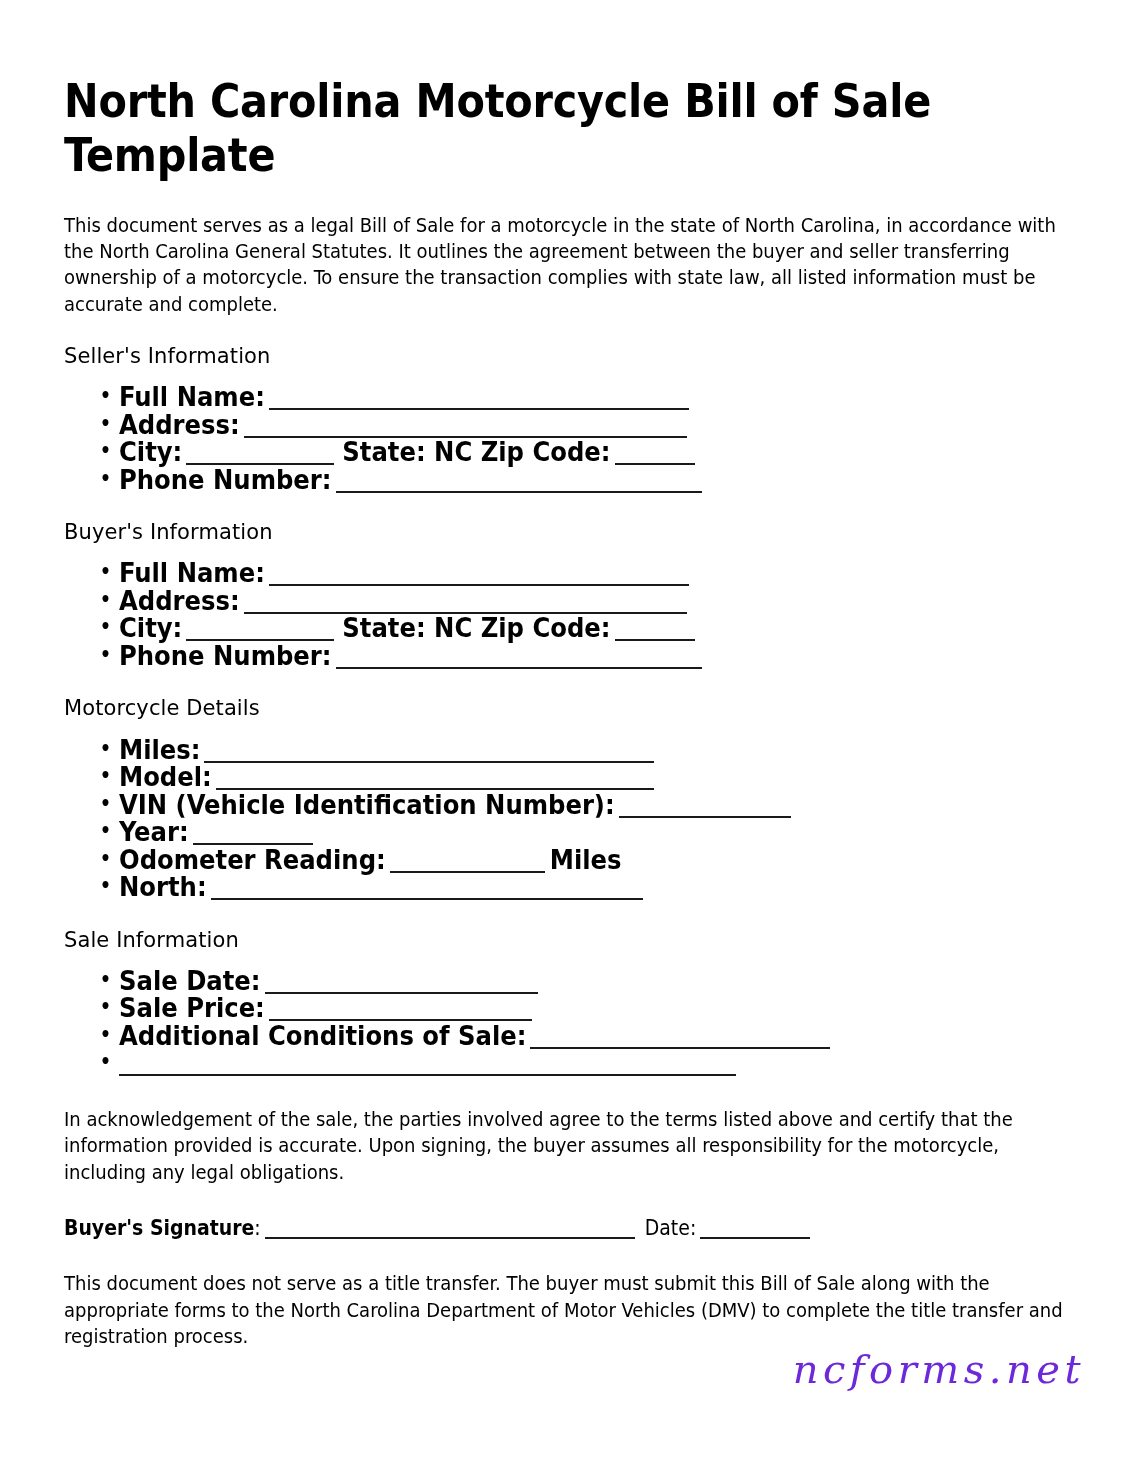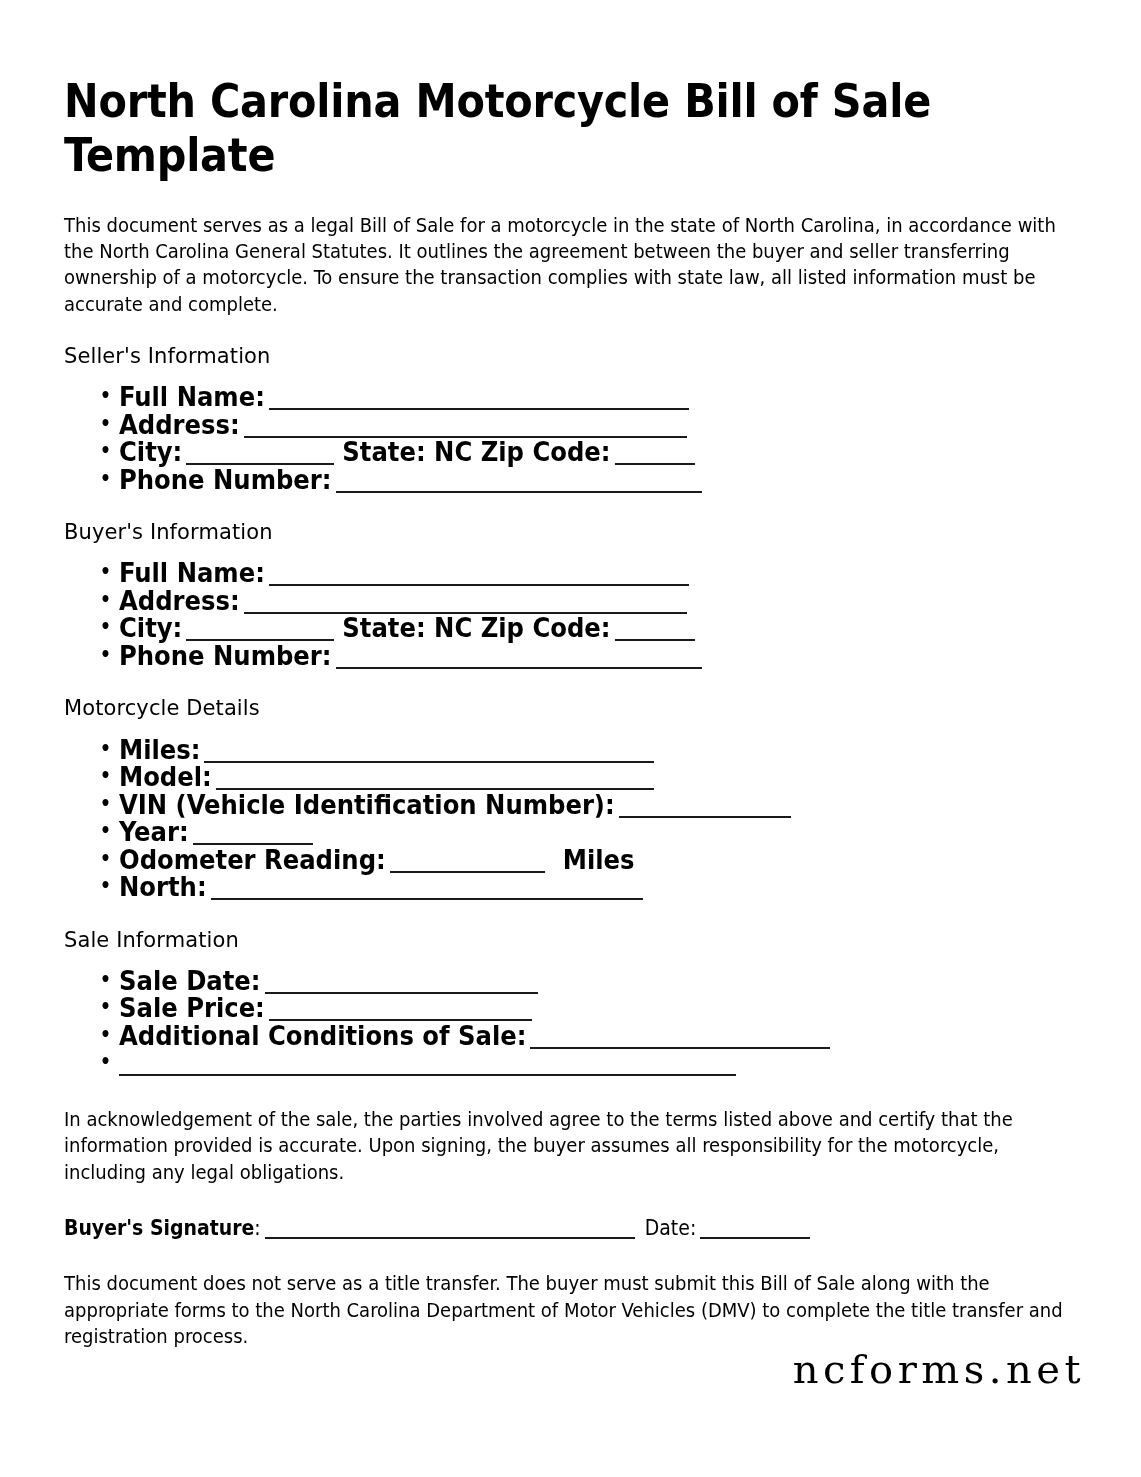--- a/index.html
+++ b/index.html
@@ -164,21 +164,21 @@
     <li>
       <span>Model:</span><span class="blank" style="width: 438px;"></span>
     </li>
     <li>
       <span>VIN (Vehicle Identification Number):</span><span class="blank" style="width: 172px;"></span>
     </li>
     <li>
       <span>Year:</span><span class="blank" style="width: 120px;"></span>
     </li>
     <li>
-      <span>Odometer Reading:</span><span class="blank" style="width: 155px;"></span><span style="margin-left:18px;">Miles</span>
+      <span>Odometer Reading:</span><span class="blank" style="width: 155px;"></span><span style="margin-left:5px;">Miles</span>
     </li>
     <li>
       <span>North:</span><span class="blank" style="width: 432px;"></span>
     </li>
   </ul>
 
   <h2 class="section-heading">Sale Information</h2>
   <ul class="fields">
     <li>
       <span>Sale Date:</span><span class="blank" style="width: 273px;"></span>
@@ -196,15 +196,15 @@
 
   <p class="para tight">In acknowledgement of the sale, the parties involved agree to the terms listed above and certify that the information provided is accurate. Upon signing, the buyer assumes all responsibility for the motorcycle, including any legal obligations.</p>
 
 
   <div class="sig-row">
     <span class="lbl">Buyer's Signature</span><span class="colon">:</span><span class="blank" style="width: 370px;"></span><span class="datelbl" style="margin-left:10px;">Date:</span><span class="blank" style="width: 110px;"></span>
   </div>
 
   <p class="para">This document does not serve as a title transfer. The buyer must submit this Bill of Sale along with the appropriate forms to the North Carolina Department of Motor Vehicles (DMV) to complete the title transfer and registration process.</p>
 
-  <div class="watermark" style="color: #000000;">ncforms.net</div>
+  <div class="watermark" style="color: #6d28d9; font-style: italic;">ncforms.net</div>
 
 </div>
 
 </body></html>

